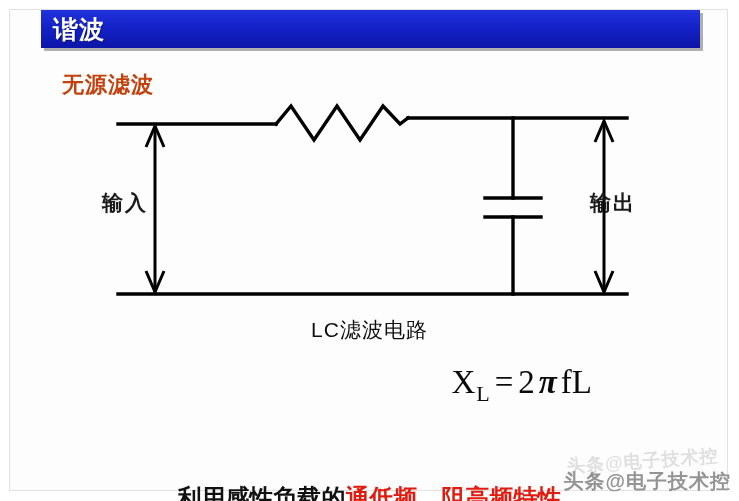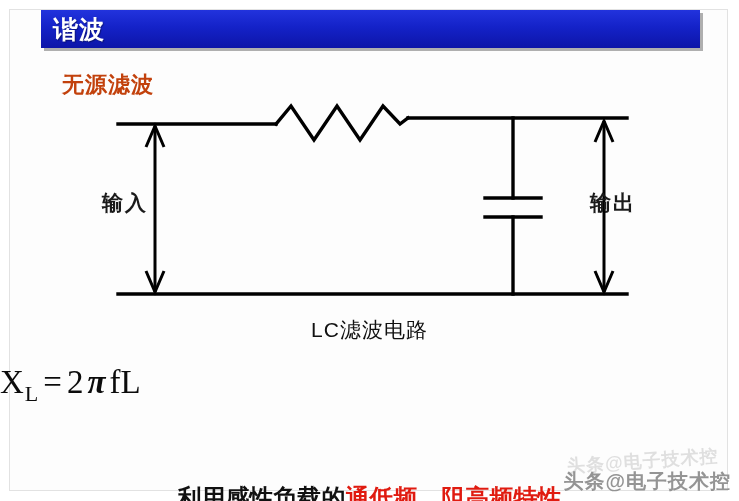--- a/index.html
+++ b/index.html
@@ -80,21 +80,21 @@
     font-weight: normal;
     color: #111111;
     letter-spacing: 1px;
   }
   
   .formula {
     position: absolute;
     left: 0;
     top: 364px;
     width: 592px;
-    text-align: left;
+    text-align: right;
     font-family: "Liberation Serif", "DejaVu Serif", serif;
     font-size: 33px;
     color: #0b0b0b;
     white-space: nowrap;
   }
   .formula .sub {
     font-size: 22px;
     vertical-align: -0.35em;
     padding-left: 1px;
   }

